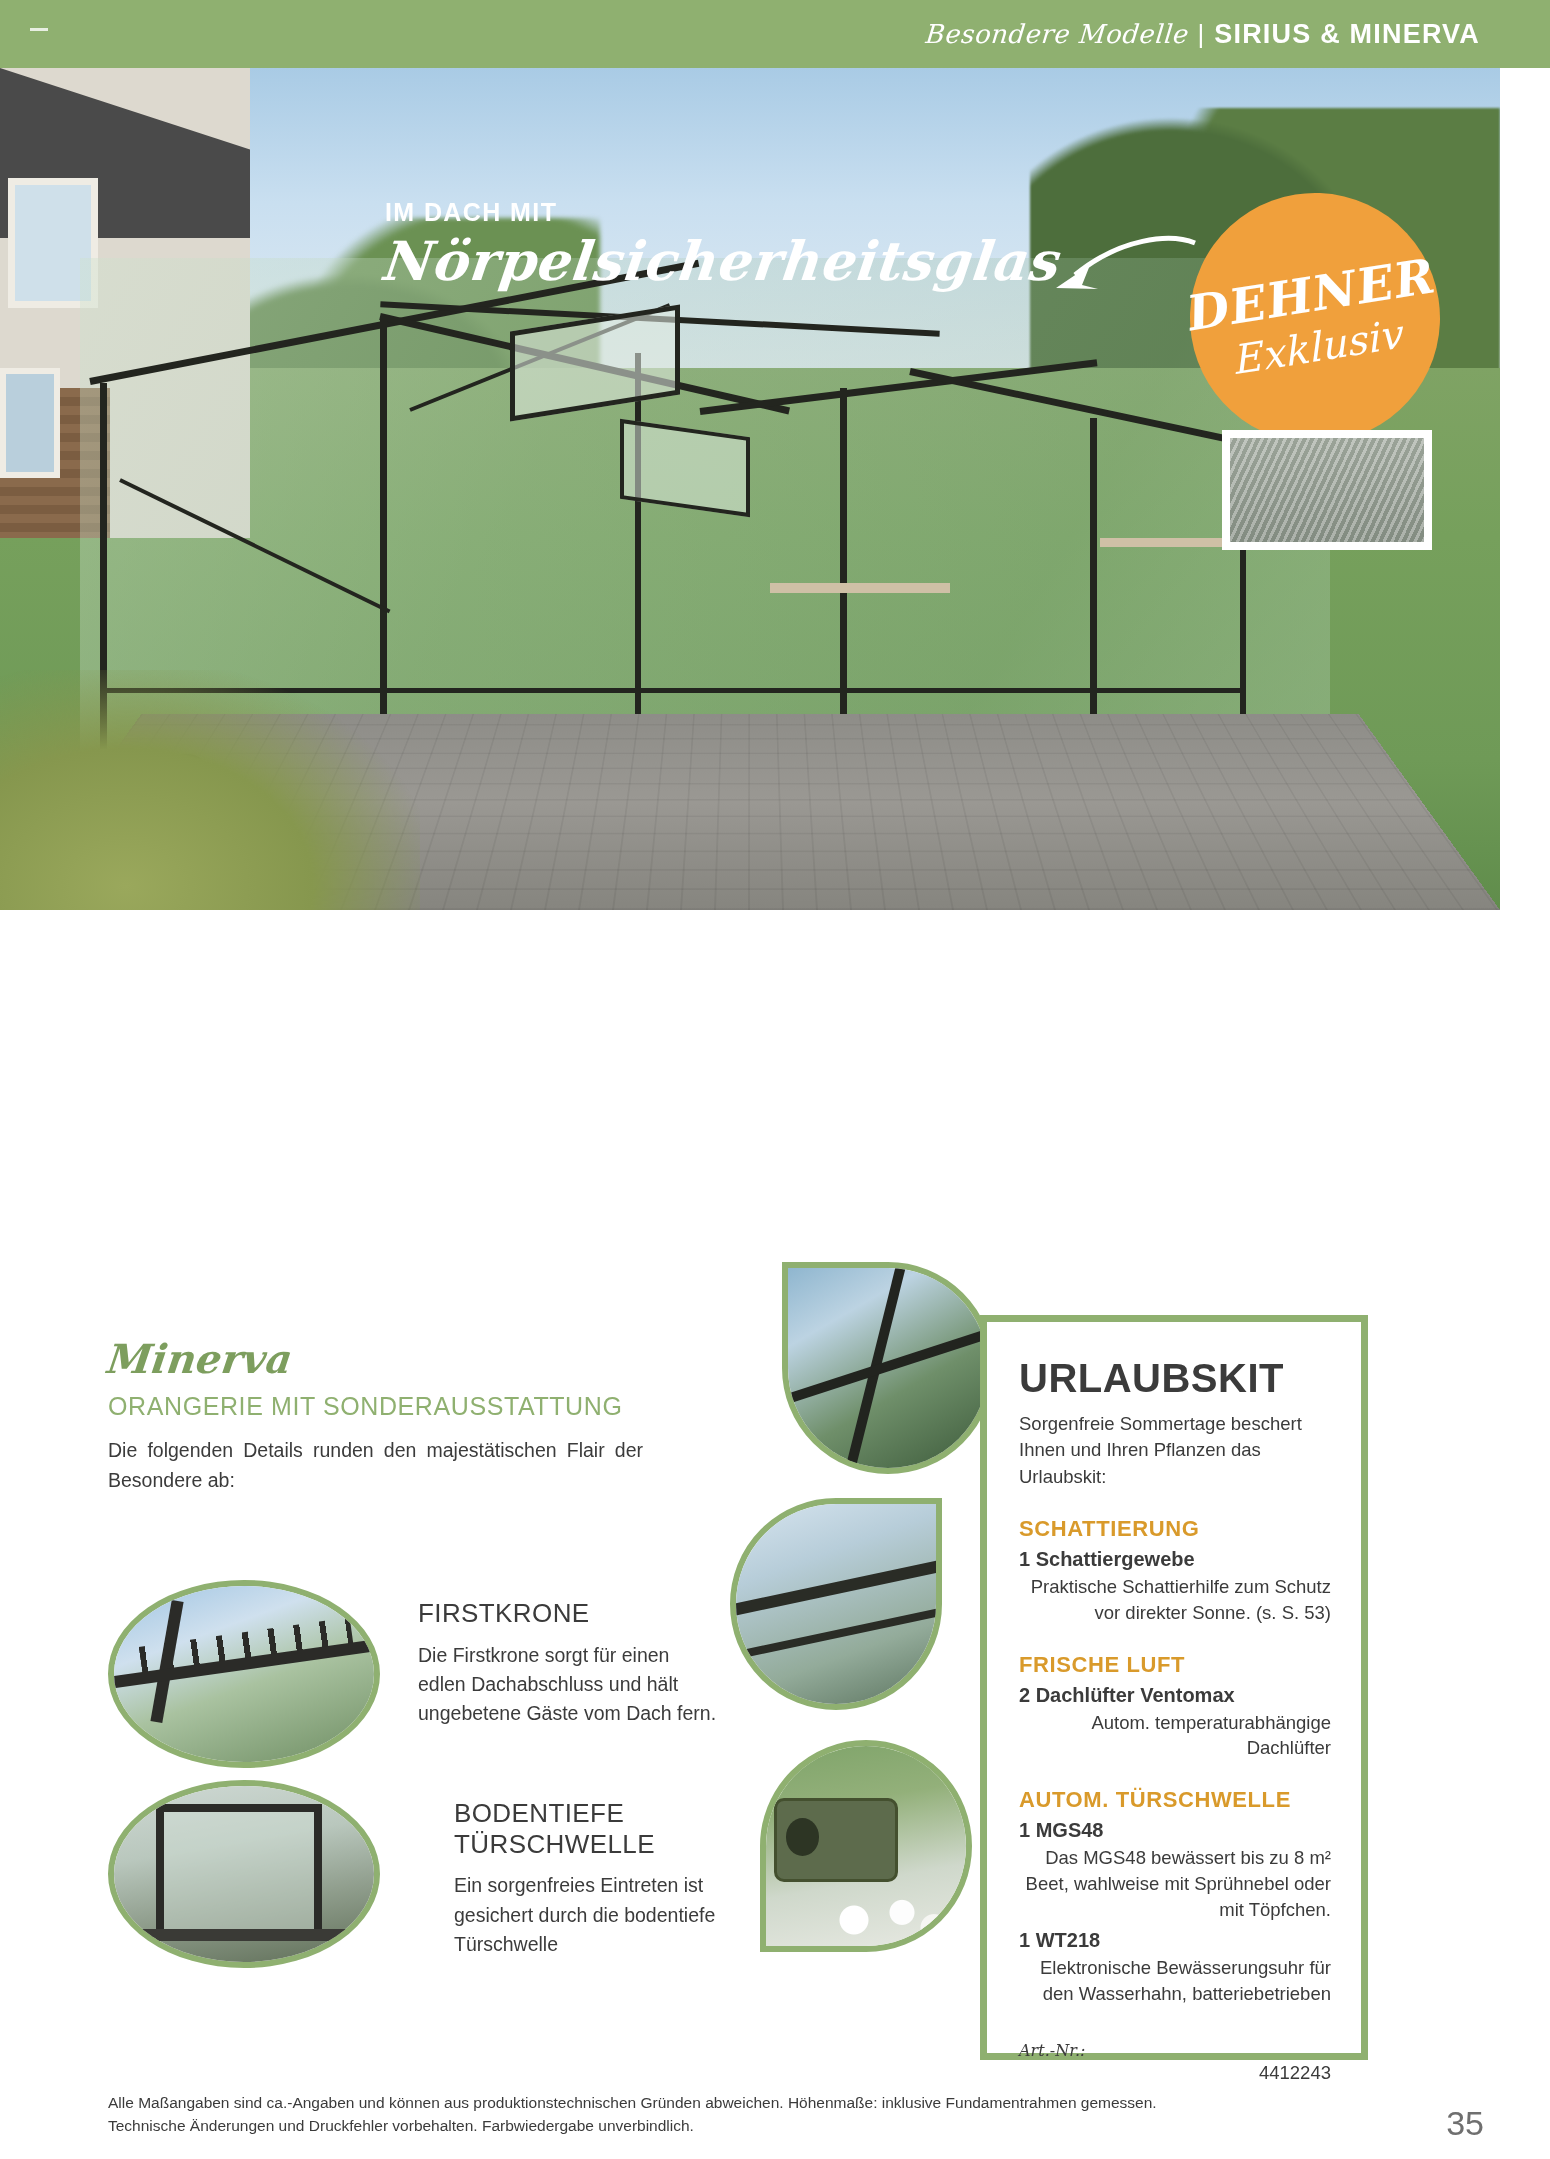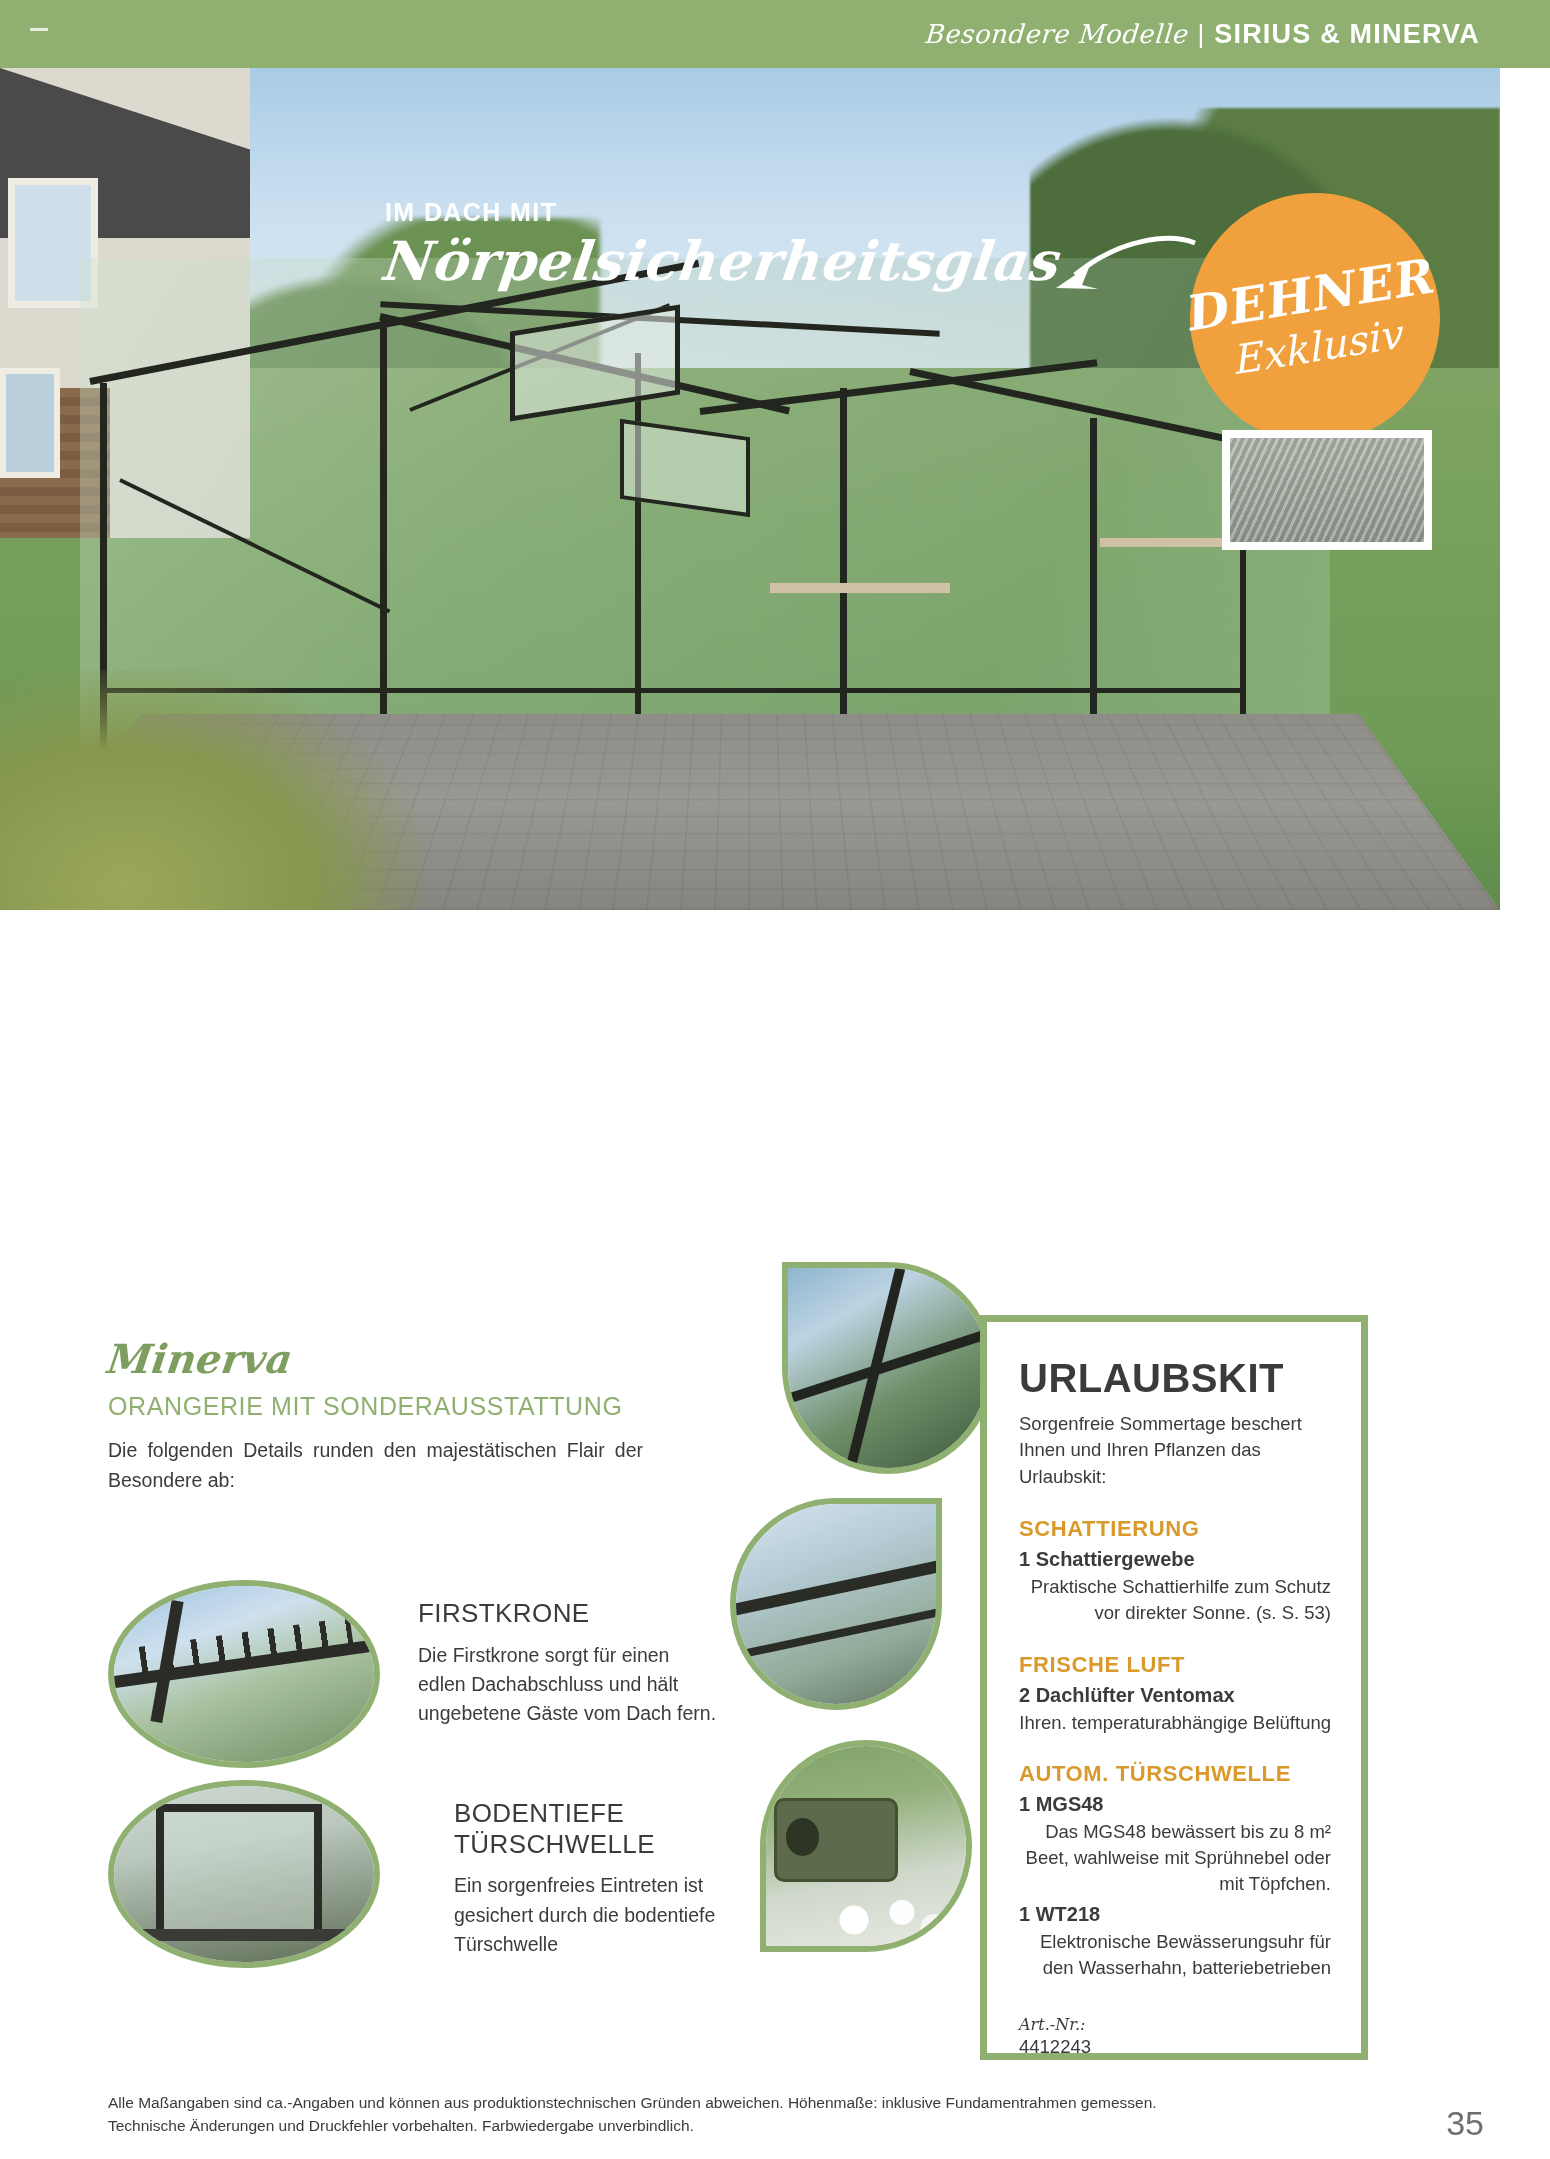--- a/index.html
+++ b/index.html
@@ -281,21 +281,21 @@
   .panel .intro { color:#3b3b3b; font-size:18.5px; line-height:1.42; margin-top:10px; }
   .panel .sec-title {
     color:#d99a2b; font-size:22px; font-weight:bold; letter-spacing:0.6px; margin-top:26px;
   }
   .panel .item-name { color:#3b3b3b; font-size:20px; font-weight:bold; margin-top:6px; }
   .panel .item-desc { color:#3b3b3b; font-size:18.5px; line-height:1.4; margin-top:3px;text-align:right; }
   .panel .artnr-label {
     font-family:"DejaVu Serif", serif; font-style:italic; color:#3b3b3b;
     font-size:16px; margin-top:34px;
   }
-  .panel .artnr-val { color:#3b3b3b; font-size:18.5px; margin-top:2px; }
+  .panel .artnr-val { color:#3b3b3b; font-size:18.5px; margin-top:2px;text-align:right; }
 
   
   .footer {
     position:absolute; left:108px; bottom:22px; width:1100px;
     color:#3b3b3b; font-size:15.5px; line-height:1.45;
   }
   .page-no {
     position:absolute; right:66px; bottom:16px;
     color:#6f6f6f; font-size:34px;
   }
@@ -429,21 +429,21 @@
 <div class="panel">
   <h2>URLAUBSKIT</h2>
   <div class="intro">Sorgenfreie Sommertage beschert Ihnen und Ihren Pflanzen das Urlaubskit:</div>
 
   <div class="sec-title">SCHATTIERUNG</div>
   <div class="item-name">1 Schattiergewebe</div>
   <div class="item-desc">Praktische Schattierhilfe zum Schutz vor direkter Sonne. (s. S. 53)</div>
 
   <div class="sec-title">FRISCHE LUFT</div>
   <div class="item-name">2 Dachlüfter Ventomax</div>
-  <div class="item-desc">Ihren. temperaturabhängige Belüftung</div>
+  <div class="item-desc">Autom. temperaturabhängige Dachlüfter</div>
 
   <div class="sec-title">AUTOM. TÜRSCHWELLE</div>
   <div class="item-name">1 MGS48</div>
   <div class="item-desc">Das MGS48 bewässert bis zu 8 m² Beet, wahlweise mit Sprühnebel oder mit Töpfchen.</div>
   <div class="item-name">1 WT218</div>
   <div class="item-desc">Elektronische Bewässerungsuhr für den Wasserhahn, batteriebetrieben</div>
 
   <div class="artnr-label">Art.-Nr.:</div>
   <div class="artnr-val">4412243</div>
 </div>

